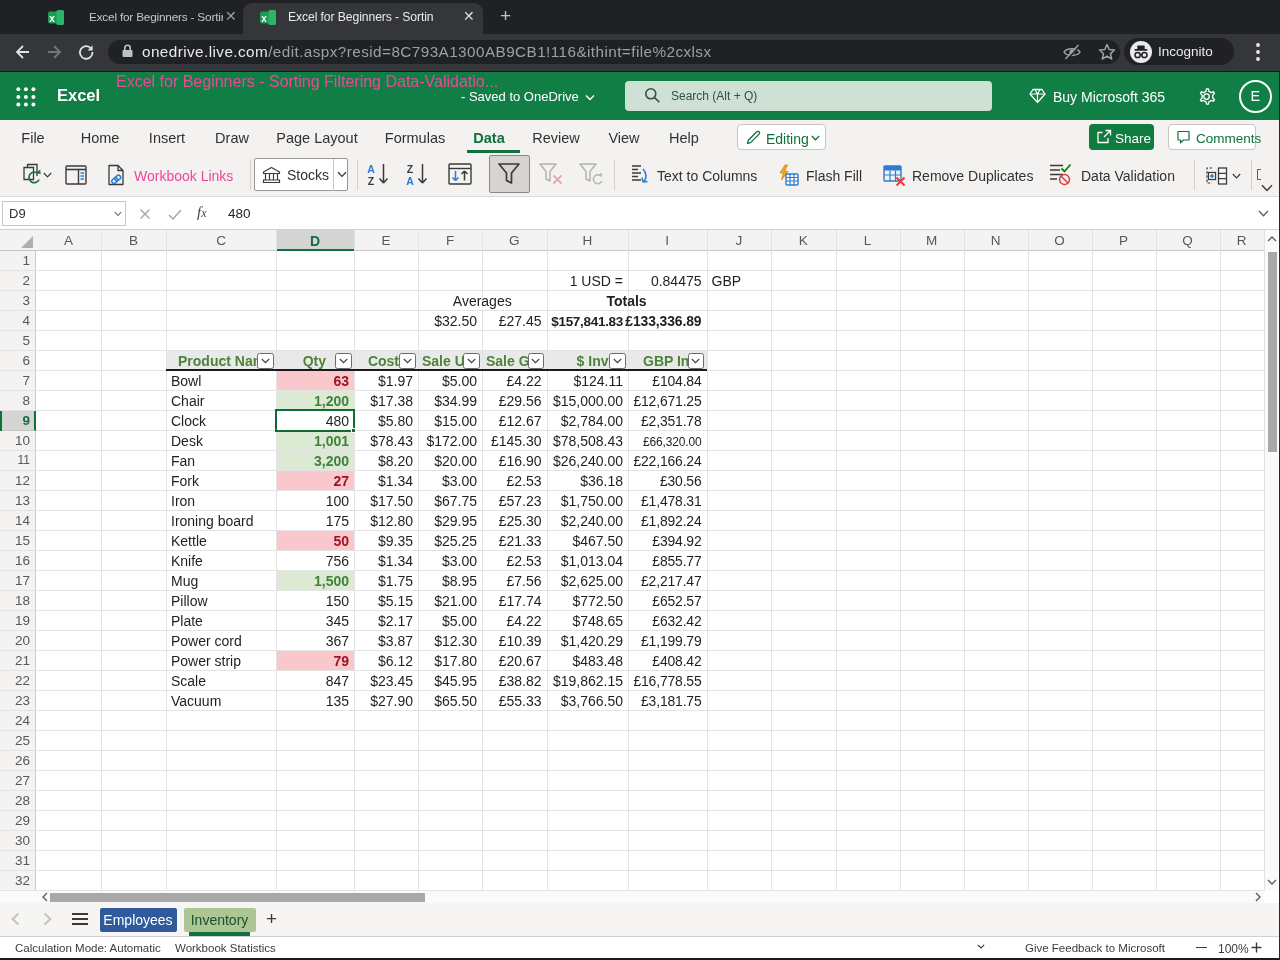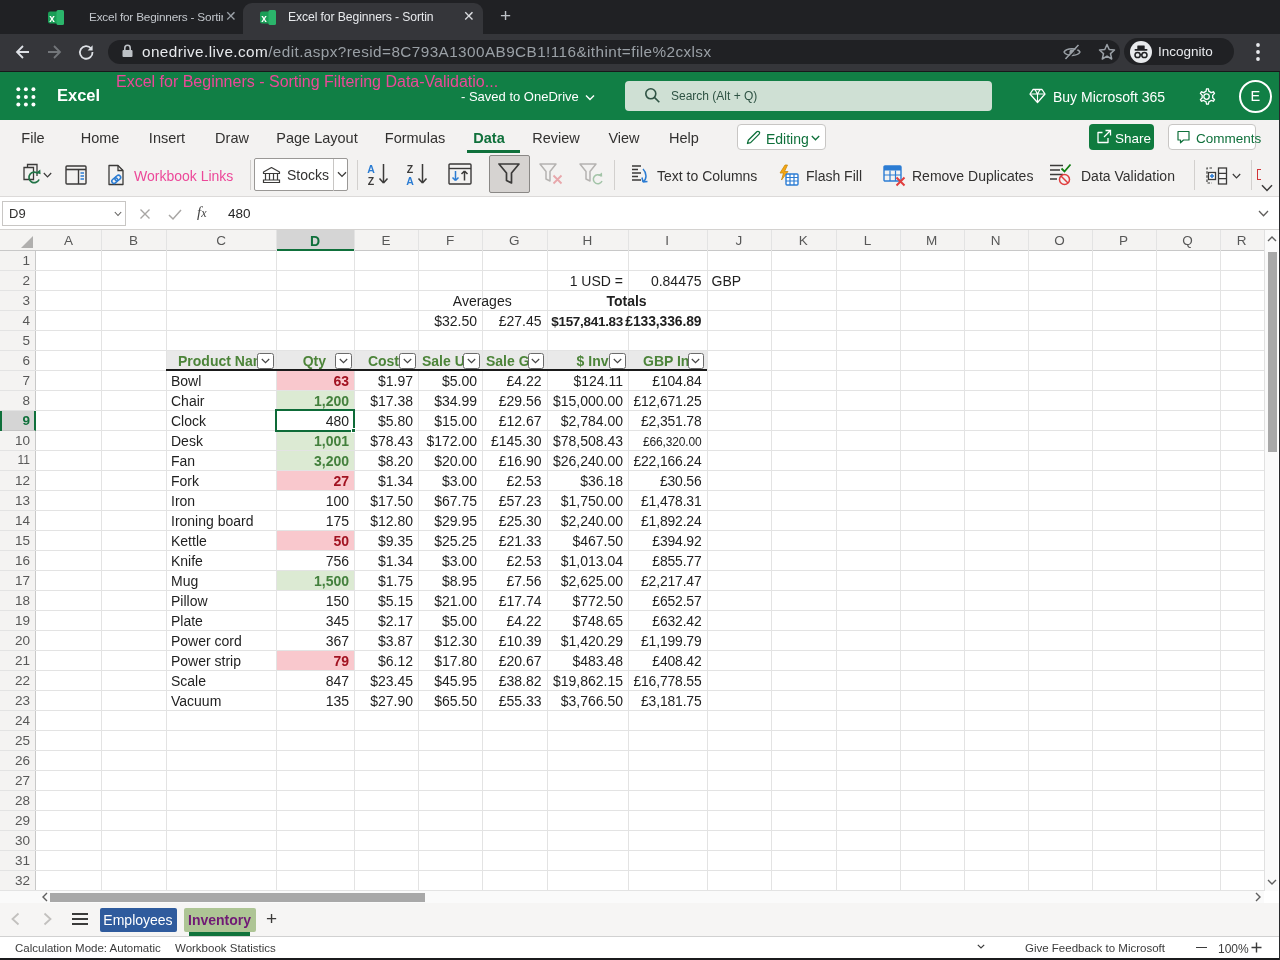--- a/index.html
+++ b/index.html
@@ -533,21 +533,21 @@
   </svg>
 <svg width="9" height="14" style="left:43px;top:912px" viewBox="0 0 9 14">
     <path d="M1.5 1.5 L7.5 7 L1.5 12.5" stroke="#c2c0be" stroke-width="1.8" fill="none"></path>
   </svg>
 <svg width="18" height="14" style="left:71px;top:912px" viewBox="0 0 18 14">
     <path d="M1 2 H17 M1 7 H17 M1 12 H17" stroke="#3b3a39" stroke-width="1.8"></path>
   </svg>
 <div class="a" style="left:99.5px;top:907.5px;width:77.5px;height:24px;background:#2f5b9d;border-radius:2px"></div>
 <div class="txt" style="left:138px;top:912px;transform:translateX(-50%);font-size:14px;color:#fff">Employees</div>
 <div class="a" style="left:183.5px;top:907.5px;width:72px;height:24px;background:#aec595;border-radius:2px"></div>
-<div class="txt" style="left:219.5px;top:912px;transform:translateX(-50%);font-size:14px;font-weight:bold;color:#701a75">Inventory</div>
+<div class="txt" style="left:219.5px;top:912px;transform:translateX(-50%);font-size:14px;font-weight:normal;color:#14532d">Inventory</div>
 <div class="a" style="left:188.5px;top:932px;width:61.5px;height:3.5px;background:#11743c"></div>
 <div class="txt" style="left:266px;top:908px;font-size:19px;font-weight:300;color:#3b3a39">+</div>
 <div class="a" style="left:0;top:936px;width:1280px;height:21.5px;background:#fff;border-top:1px solid #d1d1d1"></div>
 <div class="txt" style="left:15px;top:941.5px;font-size:11.5px;color:#3b3b3b">Calculation Mode: Automatic</div>
 <div class="txt" style="left:175px;top:941.5px;font-size:11.5px;color:#3b3b3b">Workbook Statistics</div>
 <svg width="8" height="5" style="left:977px;top:944px" viewBox="0 0 8 5">
     <path d="M0.8 0.8 L4 4 L7.2 0.8" stroke="#3b3b3b" stroke-width="1.2" fill="none"></path>
   </svg>
 <div class="txt" style="left:1025px;top:941.5px;font-size:11.5px;color:#3b3b3b">Give Feedback to Microsoft</div>
 <div class="a" style="left:1196px;top:946.5px;width:11px;height:1.6px;background:#3b3b3b"></div>

